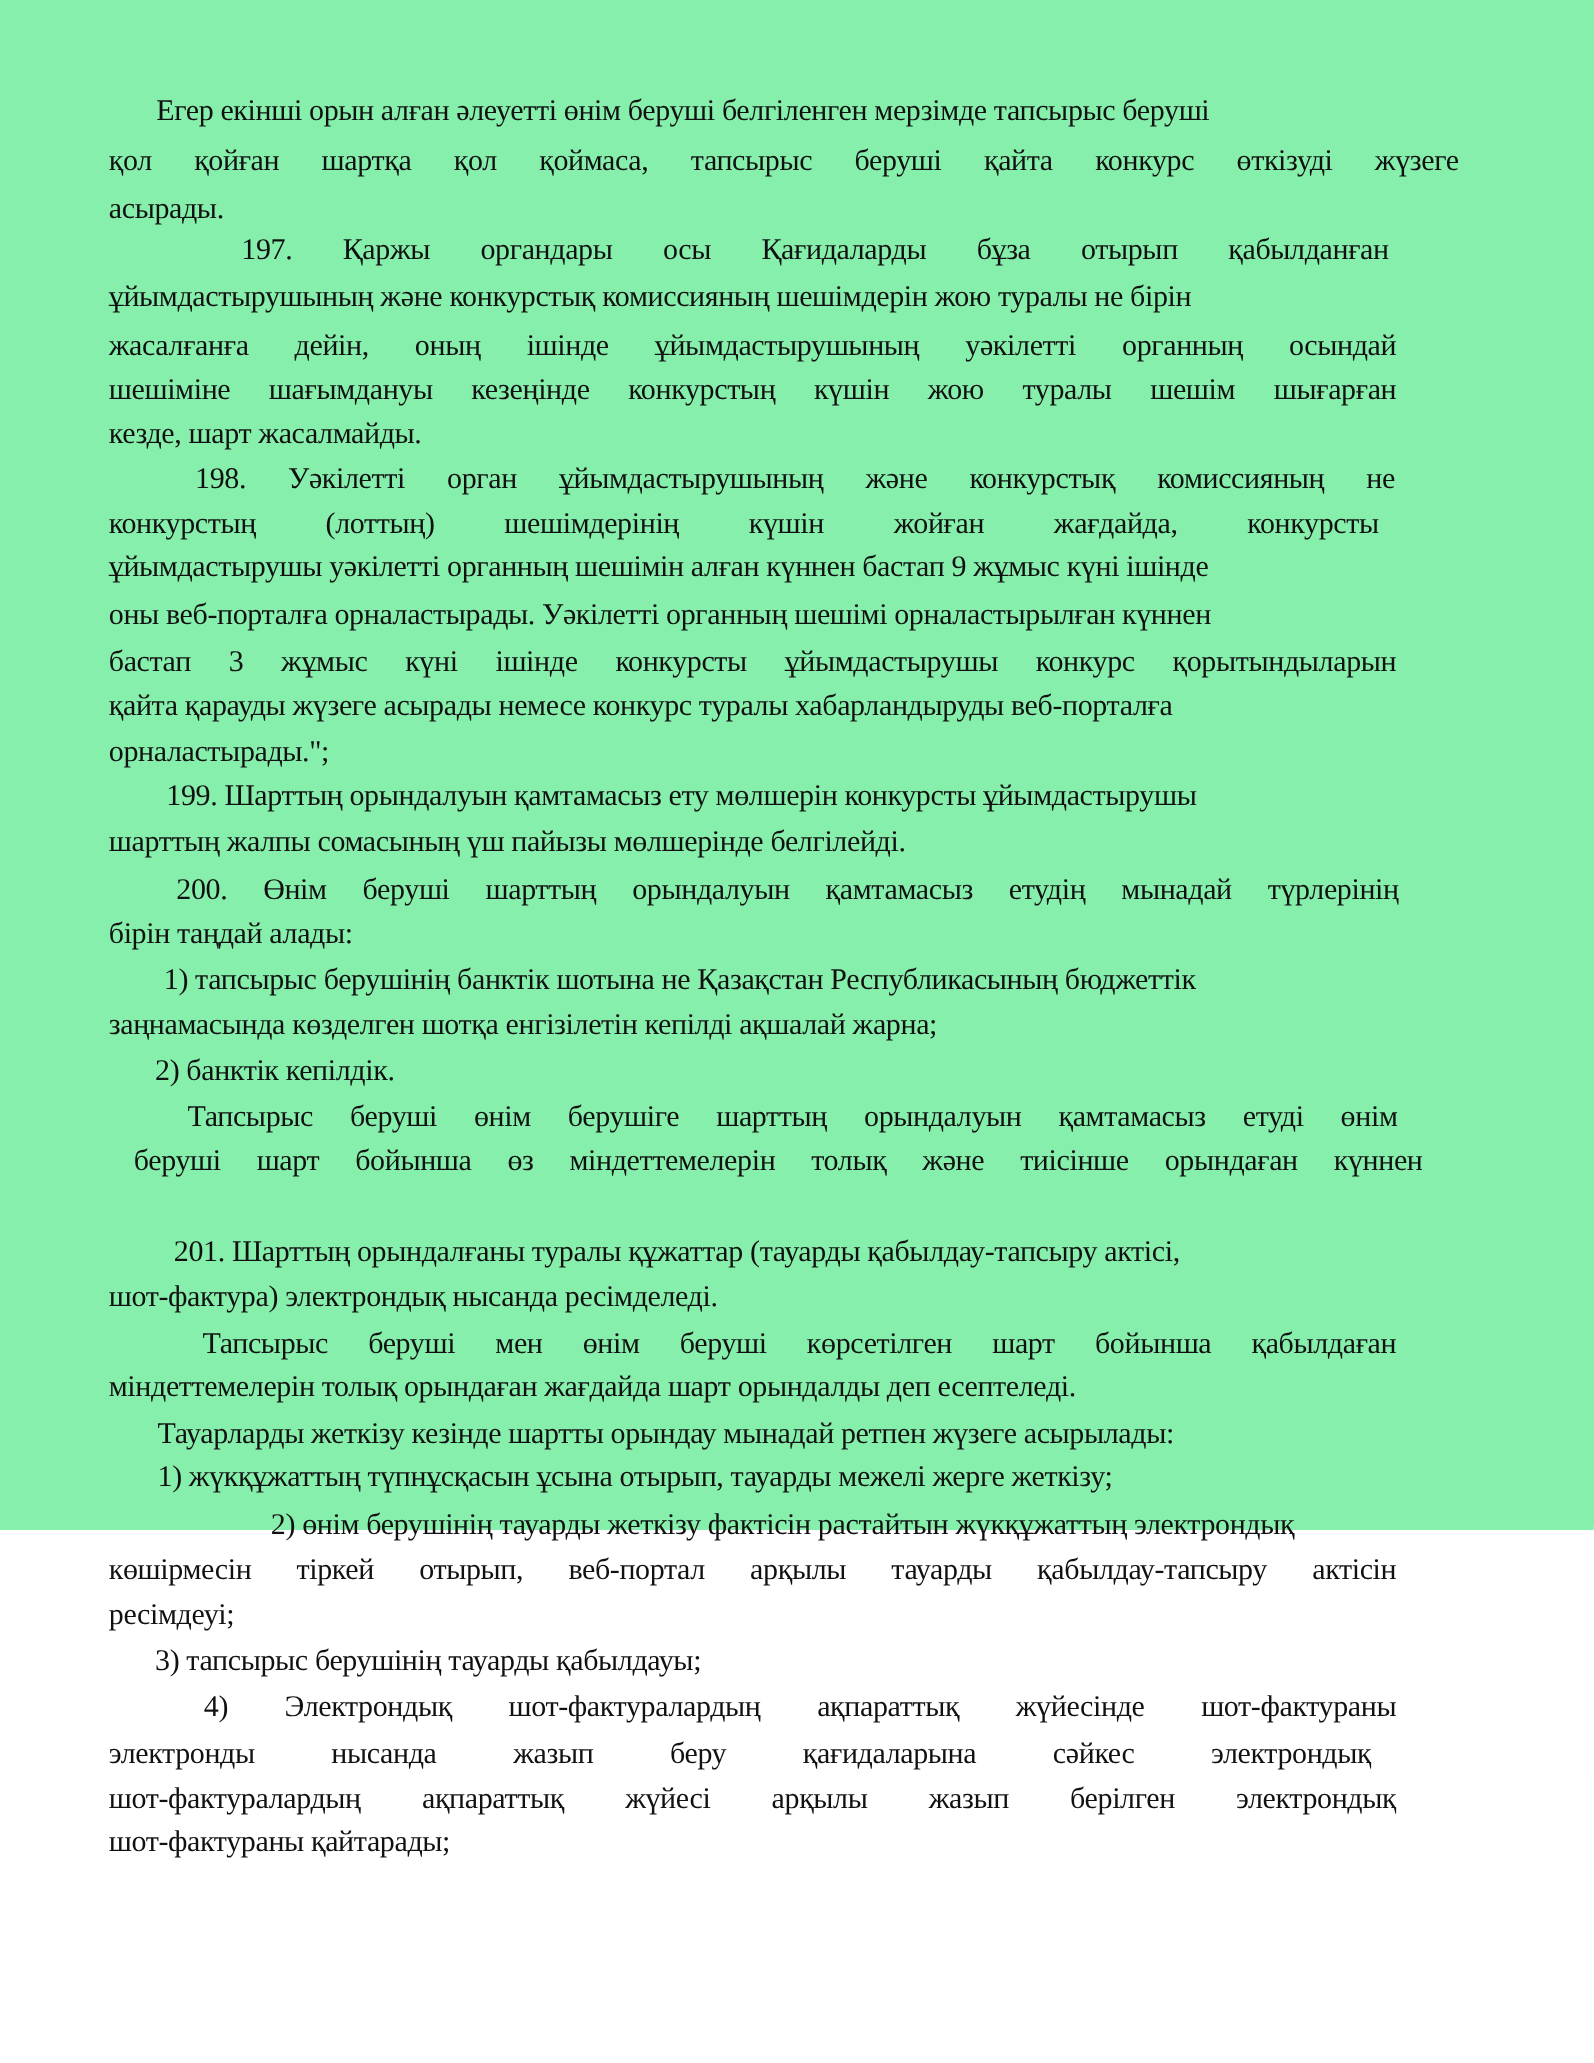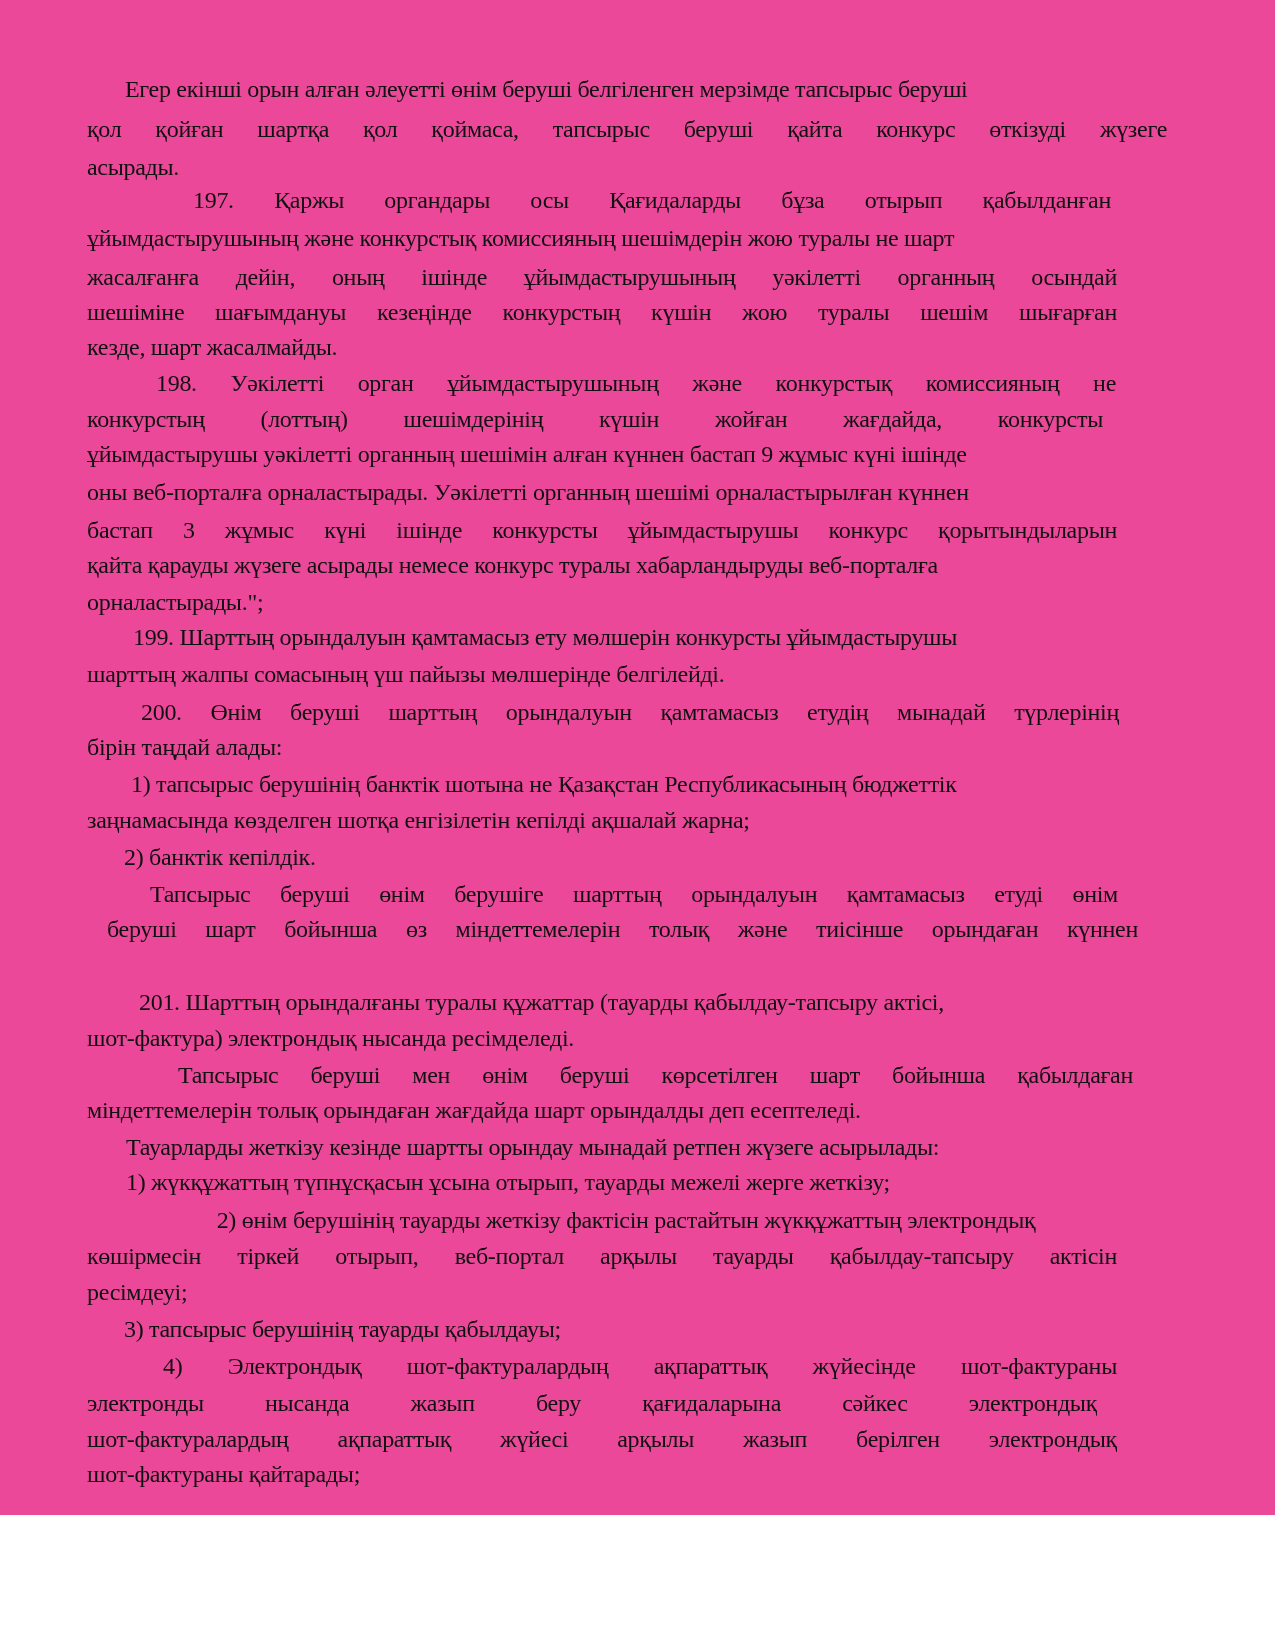--- a/index.html
+++ b/index.html
@@ -13,22 +13,22 @@
       position: relative;
       overflow: hidden;
       font-family: "Liberation Serif", "DejaVu Serif", serif;
       color: #111111;
     }
     .page {
       position: absolute;
       left: 0;
       top: 0;
       width: 1275px;
-      height: 1515px;
-      background: #ec4899;
+      height: 1224px;
+      background: #86efac;
     }
     .line {
       position: absolute;
       left: 87px;
       width: 1090px;
       font-size: 24px;
       line-height: 34px;
       height: 34px;
       white-space: nowrap;
       transform-origin: left center;
@@ -44,21 +44,21 @@
 </head>
 <body>
 
 <div class="page">
 
   <div class="line" style="top:72px;left:125px;width:1052px;">Егер екінші орын алған әлеуетті өнім беруші белгіленген мерзімде тапсырыс беруші</div>
   <div class="line justify" style="top: 112px; width: 1080px;">қол қойған шартқа қол қоймаса, тапсырыс беруші қайта конкурс өткізуді жүзеге</div>
   <div class="line" style="top:150px;">асырады.</div>
 
   <div class="line justify" style="top: 183px; left: 193px; width: 918px;">197. Қаржы органдары осы Қағидаларды бұза отырып қабылданған</div>
-  <div class="line" style="top:221px;width:1040px;">ұйымдастырушының және конкурстық комиссияның шешімдерін жою туралы не шарт</div>
+  <div class="line" style="top:221px;width:1040px;">ұйымдастырушының және конкурстық комиссияның шешімдерін жою туралы не бірін</div>
   <div class="line justify" style="top: 260px; width: 1030px;">жасалғанға дейін, оның ішінде ұйымдастырушының уәкілетті органның осындай</div>
   <div class="line justify" style="top: 295px; width: 1030px;">шешіміне шағымдануы кезеңінде конкурстың күшін жою туралы шешім шығарған</div>
   <div class="line" style="top:330px;">кезде, шарт жасалмайды.</div>
 
   <div class="line justify" style="top: 366px; left: 156px; width: 960px;">198. Уәкілетті орган ұйымдастырушының және конкурстық комиссияның не</div>
   <div class="line justify" style="top: 402px; width: 1016px;">конкурстың (лоттың) шешімдерінің күшін жойған жағдайда, конкурсты</div>
   <div class="line" style="top:437px;width:1045px;">ұйымдастырушы уәкілетті органның шешімін алған күннен бастап 9 жұмыс күні ішінде</div>
   <div class="line" style="top:475px;width:1045px;">оны веб-порталға орналастырады. Уәкілетті органның шешімі орналастырылған күннен</div>
   <div class="line justify" style="top: 513px; width: 1030px;">бастап 3 жұмыс күні ішінде конкурсты ұйымдастырушы конкурс қорытындыларын</div>
   <div class="line" style="top:548px;width:1032px;">қайта қарауды жүзеге асырады немесе конкурс туралы хабарландыруды веб-порталға</div>
@@ -74,21 +74,21 @@
   <div class="line" style="top:803px;">заңнамасында көзделген шотқа енгізілетін кепілді ақшалай жарна;</div>
 
   <div class="line" style="top:840px;left:124px;">2) банктік кепілдік.</div>
 
   <div class="line justify" style="top: 877px; left: 150px; width: 968px;">Тапсырыс беруші өнім берушіге шарттың орындалуын қамтамасыз етуді өнім</div>
   <div class="line justify" style="top: 912px; width: 1031px; margin-left: 20px;">беруші шарт бойынша өз міндеттемелерін толық және тиісінше орындаған күннен</div>
 
   <div class="line" style="top:985px;left:139px;width:980px;">201. Шарттың орындалғаны туралы құжаттар (тауарды қабылдау-тапсыру актісі,</div>
   <div class="line" style="top:1021px;">шот-фактура) электрондық нысанда ресімделеді.</div>
 
-  <div class="line justify" style="top: 1058px; left: 162px; width: 955px; margin-left: 16px;">Тапсырыс беруші мен өнім беруші көрсетілген шарт бойынша қабылдаған</div>
+  <div class="line justify" style="top: 1058px; left: 162px; width: 955px;">Тапсырыс беруші мен өнім беруші көрсетілген шарт бойынша қабылдаған</div>
   <div class="line" style="top:1093px;">міндеттемелерін толық орындаған жағдайда шарт орындалды деп есептеледі.</div>
 
   <div class="line" style="top:1130px;left:126px;">Тауарларды жеткізу кезінде шартты орындау мынадай ретпен жүзеге асырылады:</div>
 
   <div class="line" style="top:1165px;left:126px;">1) жүкқұжаттың түпнұсқасын ұсына отырып, тауарды межелі жерге жеткізу;</div>
 
   <div class="line" style="top:1203px;left:131px;width:990px;text-align:center;">2) өнім берушінің тауарды жеткізу фактісін растайтын жүкқұжаттың электрондық</div>
   <div class="line justify" style="top: 1239px; width: 1030px;">көшірмесін тіркей отырып, веб-портал арқылы тауарды қабылдау-тапсыру актісін</div>
   <div class="line" style="top:1275px;">ресімдеуі;</div>
 

